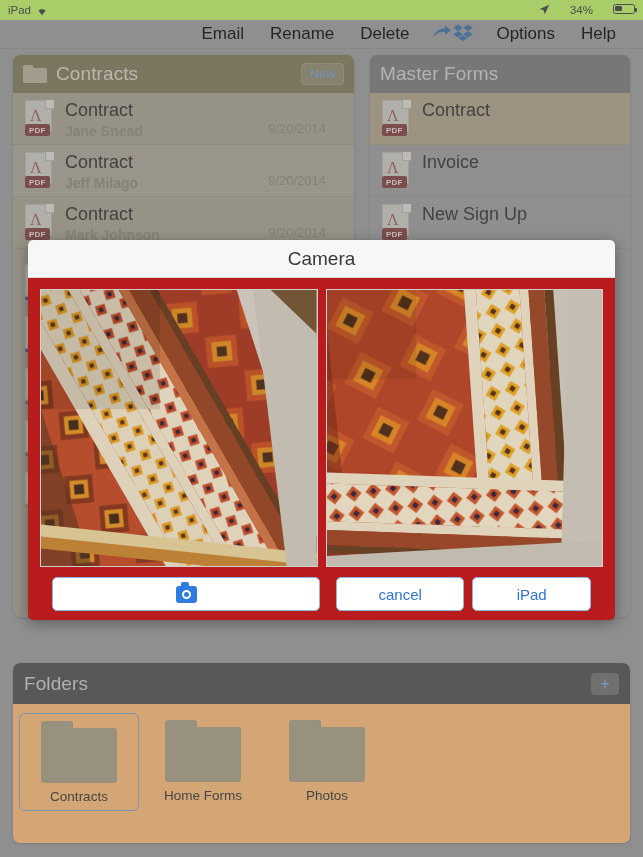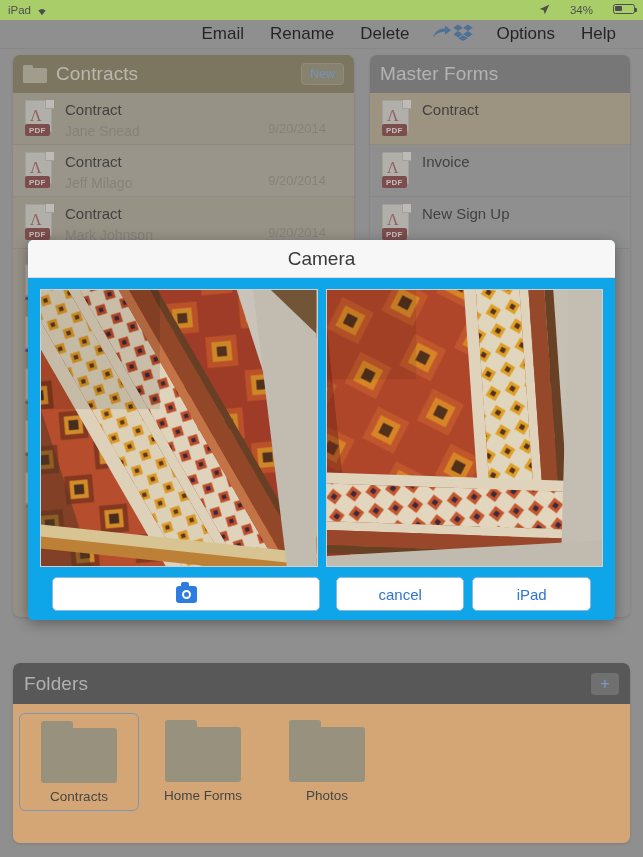--- a/index.html
+++ b/index.html
@@ -224,29 +224,30 @@
     color: #e9d9d9;
     font-size: 8px;
     font-weight: bold;
     padding: 2px 4px 1.5px 4px;
     border-radius: 2px;
     letter-spacing: 0.2px;
   }
 
   .file-name {
     margin-left: 42px;
-    font-size: 15px;
+    font-size: 18px;
     color: #2b2b2b;
     line-height: 22px;
   }
   .file-sub {
     margin-left: 42px;
     font-size: 14px;
     color: #8e8778;
     line-height: 20px;
+    font-weight: bold;
   }
   .file-date {
     position: absolute;
     right: 28px; bottom: 8px;
     font-size: 13px;
     color: #8e8778;
   }
 
   
   .ghost-icon {
@@ -349,21 +350,21 @@
     background: rgba(120,120,120,0.30);
     z-index: 8;
   }
 
   #modal {
     position: absolute;
     left: 28px;
     top: 240px;
     width: 587px;
     height: 380px;
-    background: #0ea5e9;
+    background: #b91c1c;
     border-radius: 5px;
     box-shadow: 0 3px 14px rgba(0,0,0,0.35);
     z-index: 10;
     display: flex;
     flex-direction: column;
     overflow: hidden;
   }
   #modal-header {
     height: 38px;
     background: #f7f7f7;

